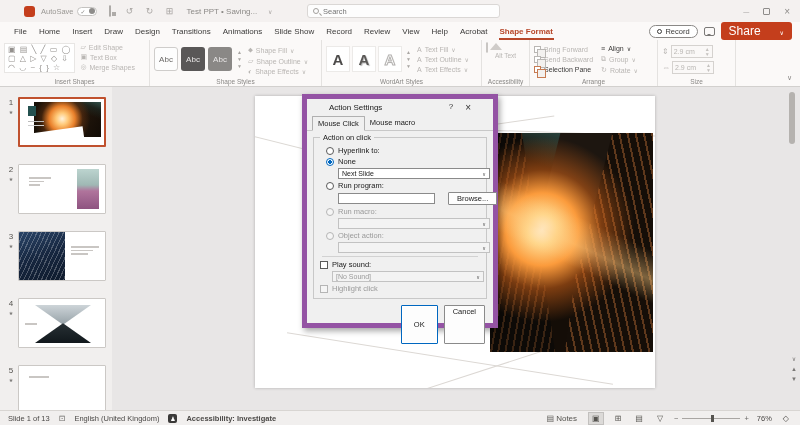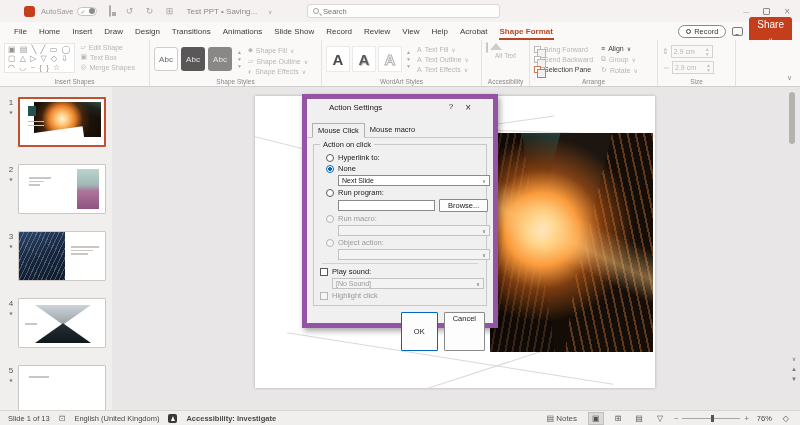--- a/index.html
+++ b/index.html
@@ -33,21 +33,21 @@
   
   .menubar { position:absolute; left:0; top:22px; width:800px; height:18px; background:#fbf9f8; display:flex; align-items:center; padding:0 8px; }
   .mtab { font-size:8px; color:#3b3a39; padding:2px 6px; white-space:nowrap; }
   .mtab.active { color:#b7472a; font-weight:bold; position:relative; }
   .mtab.active::after { content:""; position:absolute; left:5px; right:5px; bottom:-2px; height:2px; background:#b7472a; }
   .menu-right { margin-left:auto; display:flex; align-items:center; gap:6px; }
   .record-pill { display:flex; align-items:center; gap:3px; border:1px solid #8a8886; border-radius:9px; padding:1px 7px; font-size:7.5px; color:#3b3a39; background:#fff; }
   .rec-dot { width:5px; height:5px; border-radius:50%; border:1px solid #3b3a39; }
   .i-comment { width:11px; height:9px; border:1px solid #7a7876; border-radius:2px; position:relative; }
   .i-comment::after { content:""; position:absolute; left:2px; bottom:-3px; border:2px solid transparent; border-top-color:#7a7876; }
-  .share-btn { display:flex; align-items:center; gap:3px; background:#c43e1c; color:#fff; border-radius:3px; padding:2px 8px; font-size:10px;flex-direction:column; }
+  .share-btn { display:flex; align-items:center; gap:19px; background:#c43e1c; color:#fff; border-radius:3px; padding:2px 8px; font-size:12px; }
 
   
   .ribbon { position:absolute; left:0; top:40px; width:800px; height:47px; background:#fbf9f8; border-bottom:1px solid #d2d0ce; display:flex; }
   .rgroup { position:relative; height:100%; border-right:1px solid #e4e2e0; padding:3px 4px 10px; }
   .glabel { position:absolute; bottom:1px; left:0; right:0; text-align:center; font-size:6.5px; color:#8a8886; white-space:nowrap; }
   .gray { color:#b9b6b3; }
   .shape-gallery { display:flex; flex-direction:column; justify-content:space-between; height:30px; font-size:8px; letter-spacing:1px; color:#94918e; border:1px solid #e8e6e4; padding:1px 3px; background:#fff; }
   .ig-right { display:flex; flex-direction:column; gap:2px; margin-left:5px; font-size:7px; }
   .ig-btn { display:flex; align-items:center; gap:3px; white-space:nowrap; }
   .ig-glyph { font-size:7px; }
@@ -137,36 +137,36 @@
 
   .v-scroll { position:absolute; right:5px; top:2px; width:6px; height:260px; }
   .v-thumb { position:absolute; left:0; top:3px; width:6px; height:52px; background:#b5b2af; border-radius:3px; }
   .nav-cluster { position:absolute; right:3px; top:268px; display:flex; flex-direction:column; gap:4px; align-items:center; color:#7a7876; font-size:6px; }
 
   
   .dialog-wrap { position:absolute; left:190px; top:7px; width:196px; height:234px; border:5px solid #9453a4; background:#f0f0f0; z-index:50; box-shadow:2px 3px 6px rgba(0,0,0,.35); }
   .dlg-title { display:flex; align-items:center; padding:3px 22px 2px; }
   .dlg-title .txt { font-size:8px; color:#1a1a1a; }
   .dlg-ctls { margin-left:auto; display:flex; gap:12px; color:#333; font-size:8px; }
-  .dtabs { display:flex; padding:0 5px; border-bottom:1px solid #c8c8c8; margin-top:8px; }
+  .dtabs { display:flex; padding:0 5px; border-bottom:1px solid #c8c8c8; margin-top:1px; }
   .dtab { font-size:7.5px; padding:2px 5px; color:#1a1a1a; }
   .dtab.active { border:1px solid #b0b0b0; border-bottom:1px solid #f0f0f0; margin-bottom:-1px; background:#f0f0f0; border-radius:1px 1px 0 0; }
   .groupbox { margin:6px 6px 2px; border:1px solid #c8c8c8; position:relative; padding:6px 4px 3px; }
   .legend { position:absolute; top:-5px; left:6px; background:#f0f0f0; padding:0 3px; font-size:7.5px; color:#1a1a1a; }
   .drow { display:flex; align-items:center; gap:4px; margin:2px 0 2px 8px; font-size:7.5px; color:#1a1a1a; }
   .drow.dis { color:#9a9a9a; }
   .radio { width:8px; height:8px; border:1px solid #5a5a5a; border-radius:50%; background:#fff; flex:0 0 auto; }
   .radio.sel { border:1px solid #0067c0; background:radial-gradient(circle,#0067c0 0 40%, #fff 45%); }
   .radio.dis { border-color:#b5b5b5; background:#f5f5f5; }
   .checkbox { width:8px; height:8px; border:1px solid #5a5a5a; background:#fff; flex:0 0 auto; }
   .checkbox.dis { border-color:#b5b5b5; background:#f5f5f5; }
   .dd { height:11px; width:152px; margin:1px 0 2px 20px; border:1px solid #8a8a8a; background:#fff; font-size:7px; color:#1a1a1a; display:flex; align-items:center; justify-content:space-between; padding:0 3px; }
   .dd .chev { font-size:5px; color:#555; }
   .dd.dis { background:#f3f3f3; color:#9a9a9a; border-color:#c2c2c2; }
-  .runrow { display:flex; align-items:center; gap:4px; margin:1px 6px 2px 20px; }
+  .runrow { display:flex; align-items:center; gap:13px; margin:1px 6px 2px 20px; }
   .runinput { flex:1; height:11px; border:1px solid #8a8a8a; background:#fff; font-size:7px; padding:0 2px; font-family:"Liberation Sans",sans-serif; }
   .dbtn { border:1px solid #8a8a8a; background:#fdfdfd; font-size:7.5px; color:#1a1a1a; padding:1px 8px; border-radius:1px; }
   .dsep { height:1px; background:#d2d2d2; margin:3px 4px; }
   .dlg-actions { display:flex; justify-content:flex-end; gap:6px; padding:4px 8px 0; }
   .dbtn.primary { border:1px solid #0067c0; box-shadow:inset 0 0 0 1px #fff; padding:14px 12px; }
 
   
   .notesbar { position:absolute; left:112px; top:303px; width:688px; height:20px; background:#f1efee; border-top:1px solid #dbd8d5; display:flex; align-items:center; padding-left:14px; gap:8px; }
   .notes-text { font-size:8.5px; color:#605e5c; }
   .splitter { color:#8a8886; font-size:6px; }

